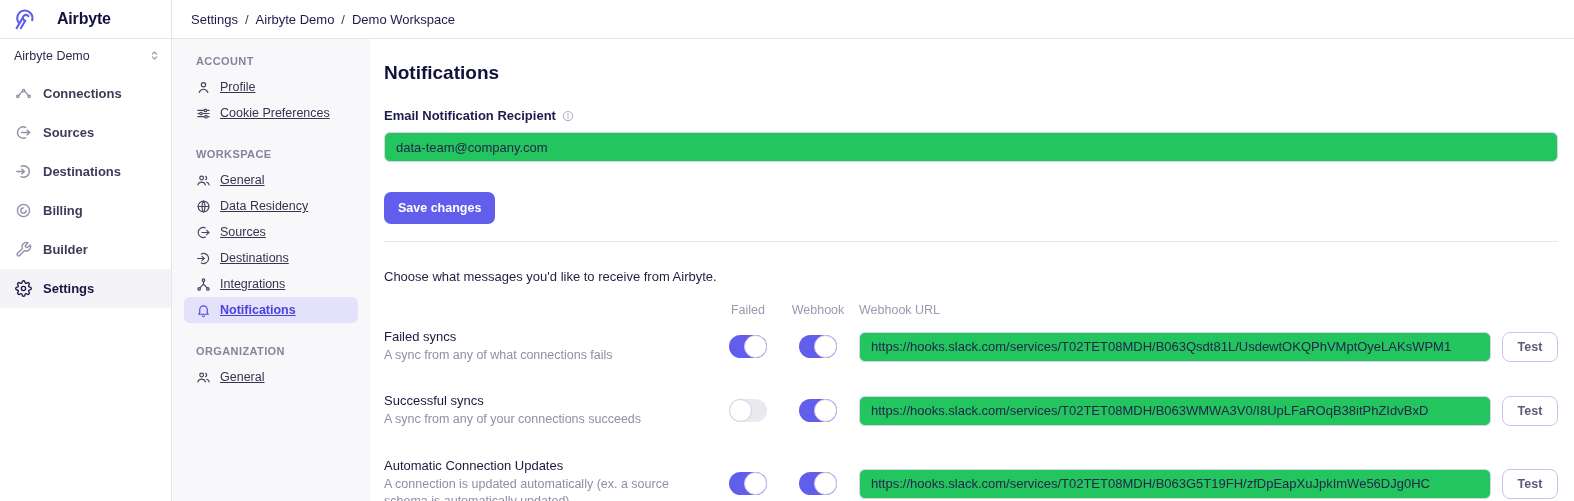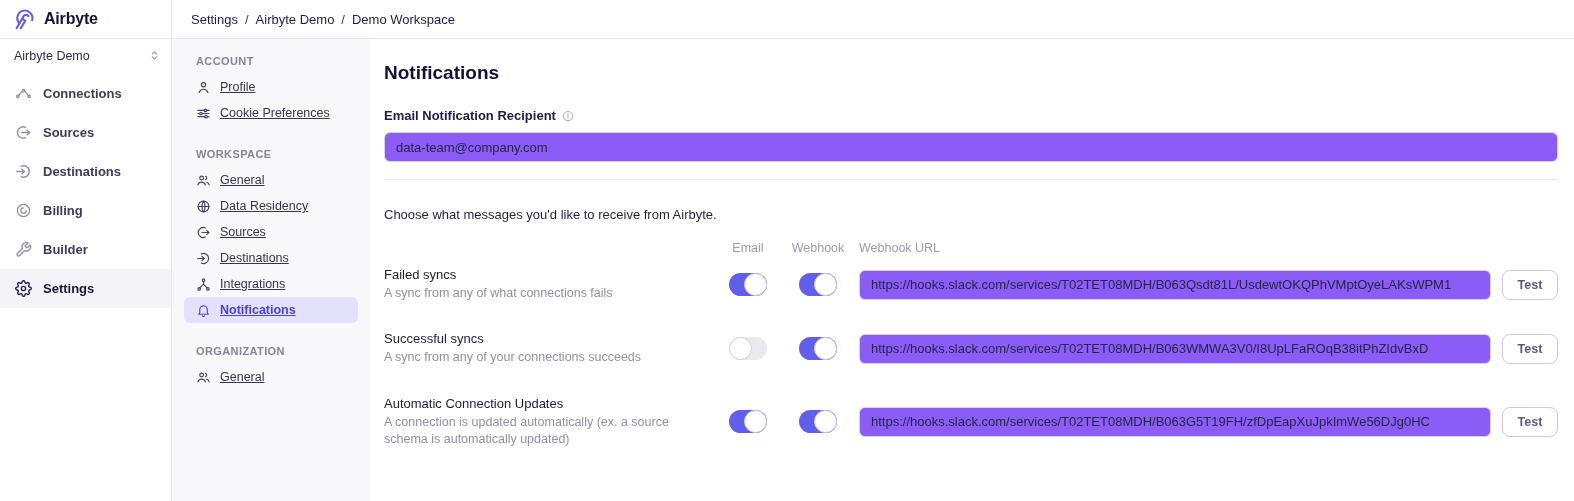--- a/index.html
+++ b/index.html
@@ -6,21 +6,21 @@
   html,body { margin:0; padding:0; }
   body {
     width:1574px; height:501px; overflow:hidden;
     font-family:"Liberation Sans", sans-serif;
     background:#fff; color:#1C1B4E;
   }
   .app { display:flex; width:100%; height:100%; }
 
   
   .sidebar { width:172px; flex:0 0 172px; border-right:1px solid #E4E4EB; display:flex; flex-direction:column; background:#fff; }
-  .logo-row { height:39px; flex:0 0 39px; border-bottom:1px solid #E4E4EB; display:flex; align-items:center; gap:7px; padding-left:13px; cursor:pointer; }
+  .logo-row { height:39px; flex:0 0 39px; border-bottom:1px solid #E4E4EB; display:flex; align-items:center; gap:20px; padding-left:13px; cursor:pointer; }
   .logo-text { font-weight:bold; font-size:16px; color:#12123D; letter-spacing:-0.2px; }
   .ws-row { height:33px; display:flex; align-items:center; justify-content:space-between; padding:0 10px 0 14px; font-size:12.5px; color:#2C2C49; cursor:pointer; }
   .ws-row svg { color:#9C9CB2; }
   .nav { padding-top:2px; }
   .nav-item { height:39px; display:flex; align-items:center; gap:11px; padding-left:15px; font-size:13px; font-weight:600; color:#3C3C58; cursor:pointer; }
   .nav-item svg { color:#8F8FAB; flex:0 0 auto; }
   .nav-item.active { background:#F4F4F8; color:#15153F; font-weight:700; }
   .nav-item.active svg { color:#1C1B4E; }
 
   
@@ -37,21 +37,21 @@
   .snav-item { height:26px; display:flex; align-items:center; gap:9px; padding-left:12px; font-size:12.5px; color:#35354F; border-radius:6px; cursor:pointer;text-decoration:underline; }
   .snav-item svg { color:#45455F; flex:0 0 auto; }
   .snav-item.active { background:#E4E1FB; color:#4B41DB; font-weight:700; }
   .snav-item.active svg { color:#5348E0; }
 
   
   main { flex:1; min-width:0; padding:14px 16px 0 14px; background:#fff; }
   h1 { font-size:19px; margin:9px 0 24px 0; color:#11113C; font-weight:700; }
   .field-label { font-size:13px; font-weight:600; color:#1C1B4E; display:flex; align-items:center; gap:6px; margin-bottom:9px; }
   .info { color:#ABABC0; display:inline-flex; cursor:pointer; }
-  .text-input { width:100%; height:30px; border:1px solid #D6D6E2; border-radius:6px; padding:0 11px; font-size:13px; font-family:inherit; color:#26264A; background:#8b5cf6; outline:none; }
+  .text-input { width:100%; height:30px; border:1px solid #D6D6E2; border-radius:6px; padding:0 11px; font-size:13px; font-family:inherit; color:#26264A; background:#22c55e; outline:none; }
   .save-btn { margin-top:30px; background:#615EEC; color:#fff; border:none; border-radius:7px; padding:9px 14px; font-size:12.5px; font-weight:700; font-family:inherit; cursor:pointer; display:block; }
   .divider { border:none; border-top:1px solid #E7E7EF; margin:17px 0 0 0; }
   .choose-desc { font-size:13px; color:#1F1F43; margin:27px 0 19px 0; }
 
   .grid { display:grid; grid-template-columns:324px 58px 60px 1fr 56px; column-gap:11px; align-items:center; }
   .grid.header-row { color:#9A9AB0; font-size:12.5px; margin-bottom:12px; }
   .col-center { justify-self:center; text-align:center; }
   .notif-row { margin-bottom:29px; }
   .row-title { font-size:13px; color:#1A1A41; margin-bottom:3px; }
   .row-desc { font-size:12.5px; color:#8F8FA6; line-height:1.38; }
@@ -270,28 +270,29 @@
           <span class="info">
             <svg width="12" height="12" viewBox="0 0 24 24" fill="none" stroke="currentColor" stroke-width="2.1" stroke-linecap="round">
               <circle cx="12" cy="12" r="9.2"></circle>
                 <path d="M12 11 V 16.5"></path>
                 <circle cx="12" cy="7.6" r="0.6" fill="currentColor"></circle>
             </svg>
           </span>
         </div>
         <input class="text-input" type="text" value="data-team@company.com" style="">
 
+        <button class="save-btn">Save changes</button>
 
         <hr class="divider">
 
         <div class="choose-desc">Choose what messages you'd like to receive from Airbyte.</div>
 
         <div class="grid header-row">
           <div></div>
-          <div class="col-center">Email</div>
+          <div class="col-center">Failed</div>
           <div class="col-center">Webhook</div>
           <div>Webhook URL</div>
           <div></div>
         </div>
 
         
         <div class="grid notif-row">
           <div>
             <div class="row-title">Failed syncs</div>
             <div class="row-desc">A sync from any of what connections fails</div>

